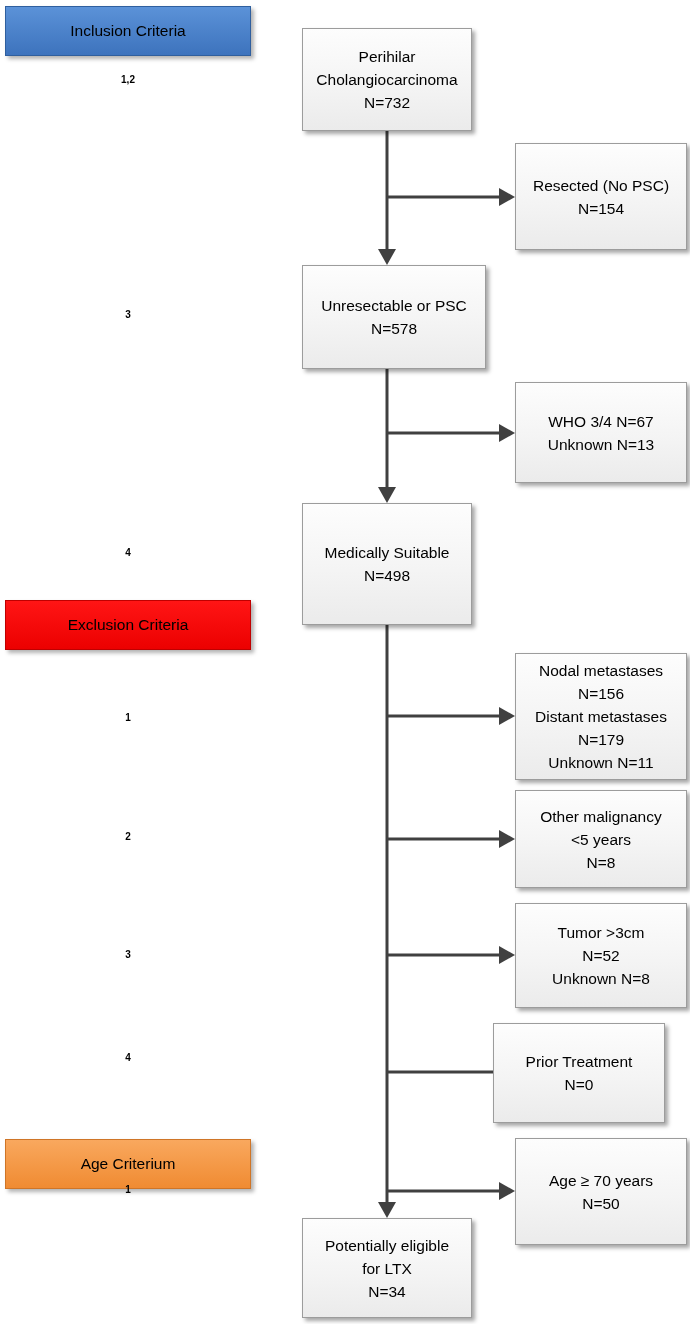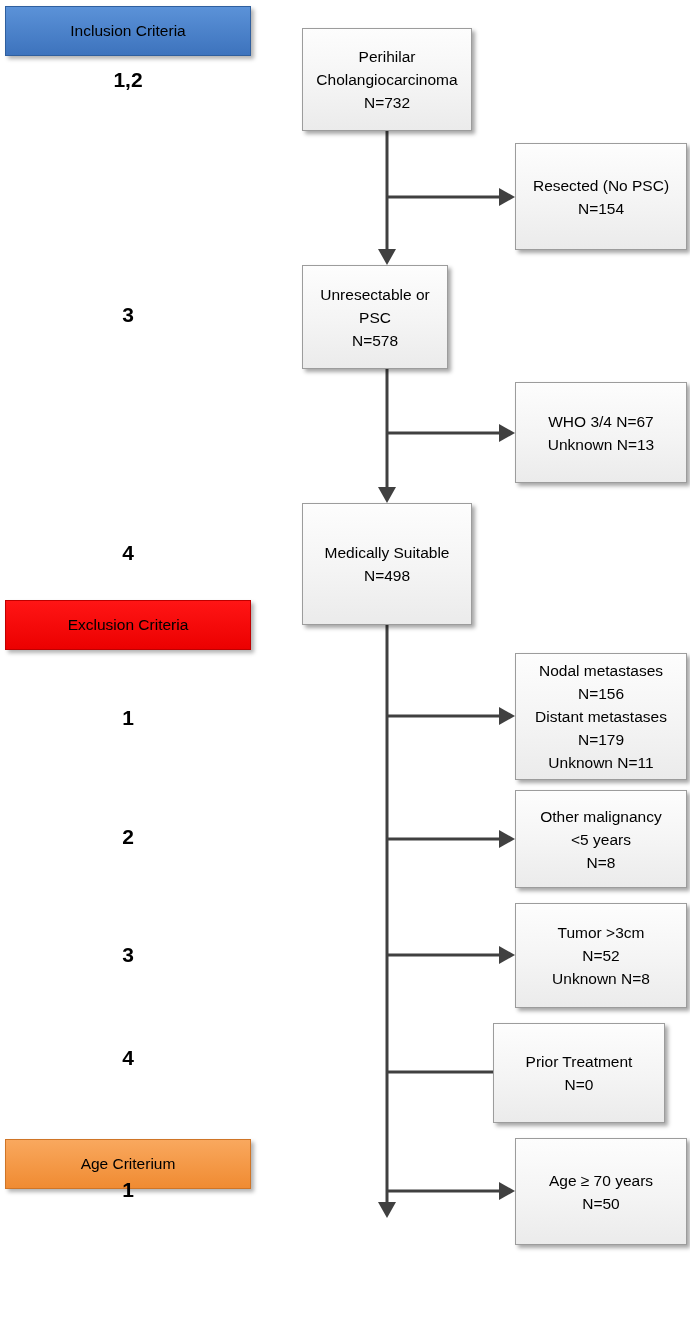--- a/index.html
+++ b/index.html
@@ -20,21 +20,21 @@
     position:absolute;left:5px;width:246px;height:50px;
     display:flex;align-items:center;justify-content:center;
     font-size:15.5px;box-sizing:border-box;
     box-shadow:3px 3px 4px rgba(0,0,0,0.3);
   }
   .legend.blue{background:linear-gradient(180deg,#5b92d8 0%,#3d73bd 100%);border:1px solid #2f5f9e;}
   .legend.red{background:linear-gradient(180deg,#ff1515 0%,#ec0000 100%);border:1px solid #bf0000;}
   .legend.orange{background:linear-gradient(180deg,#f9a85e 0%,#f08b32 100%);border:1px solid #cf7527;margin-top:44px;}
   .num{
     position:absolute;left:5px;width:246px;text-align:center;
-    font-weight:bold;font-size:21px;line-height:20px;
+    font-weight:bold;font-size:10px;line-height:20px;
   }
 </style>
 </head>
 <body>
 
 <div class="canvas">
 
   <svg class="arrows" width="690" height="1324" viewBox="0 0 690 1324">
     <g stroke="#404040" stroke-width="3" fill="#404040">
 
@@ -99,24 +99,27 @@
   <div class="num" style="top:543px">4</div>
   <div class="num" style="top:708px">1</div>
   <div class="num" style="top:827px">2</div>
   <div class="num" style="top:945px">3</div>
   <div class="num" style="top:1048px">4</div>
   <div class="num" style="top:1180px">1</div>
 
   <div class="fbox" style="left:302px;top:28px;width:170px;height:103px">Perihilar
 Cholangiocarcinoma
 N=732</div>
-  <div class="fbox" style="left:302px;top:265px;width:146px;height:104px">Unresectable or PSC
+  <div class="fbox" style="left:302px;top:265px;width:184px;height:104px">Unresectable or PSC
 N=578</div>
   <div class="fbox" style="left:302px;top:503px;width:170px;height:122px">Medically Suitable
 N=498</div>
+  <div class="fbox" style="left:302px;top:1218px;width:170px;height:100px">Potentially eligible
+for LTX
+N=34</div>
 
   <div class="fbox" style="left:515px;top:143px;width:172px;height:107px">Resected (No PSC)
 N=154</div>
   <div class="fbox" style="left:515px;top:382px;width:172px;height:101px">WHO 3/4 N=67
 Unknown N=13</div>
   <div class="fbox" style="left:515px;top:653px;width:172px;height:127px">Nodal metastases
 N=156
 Distant metastases
 N=179
 Unknown N=11</div>

